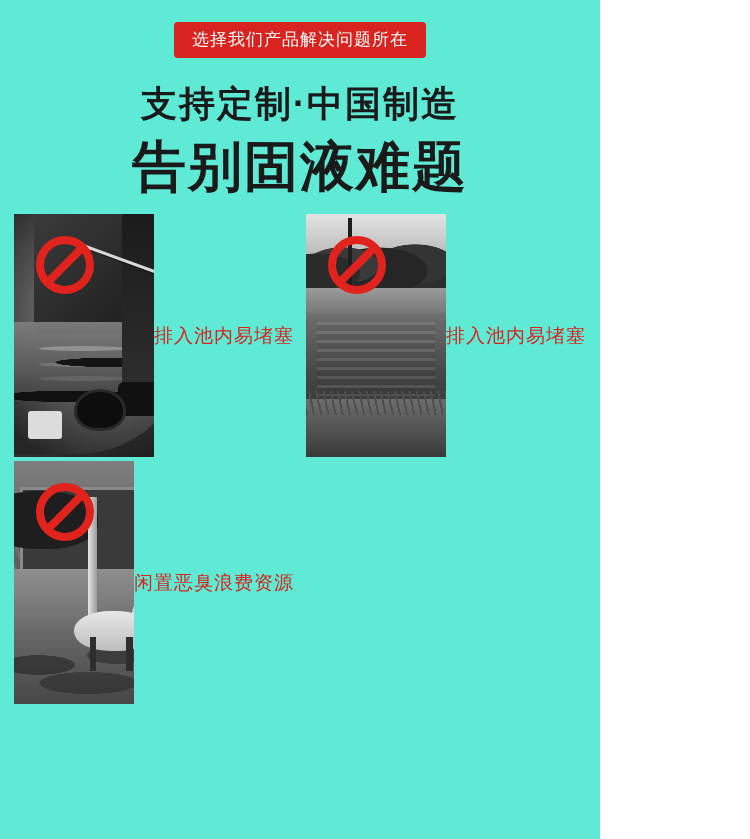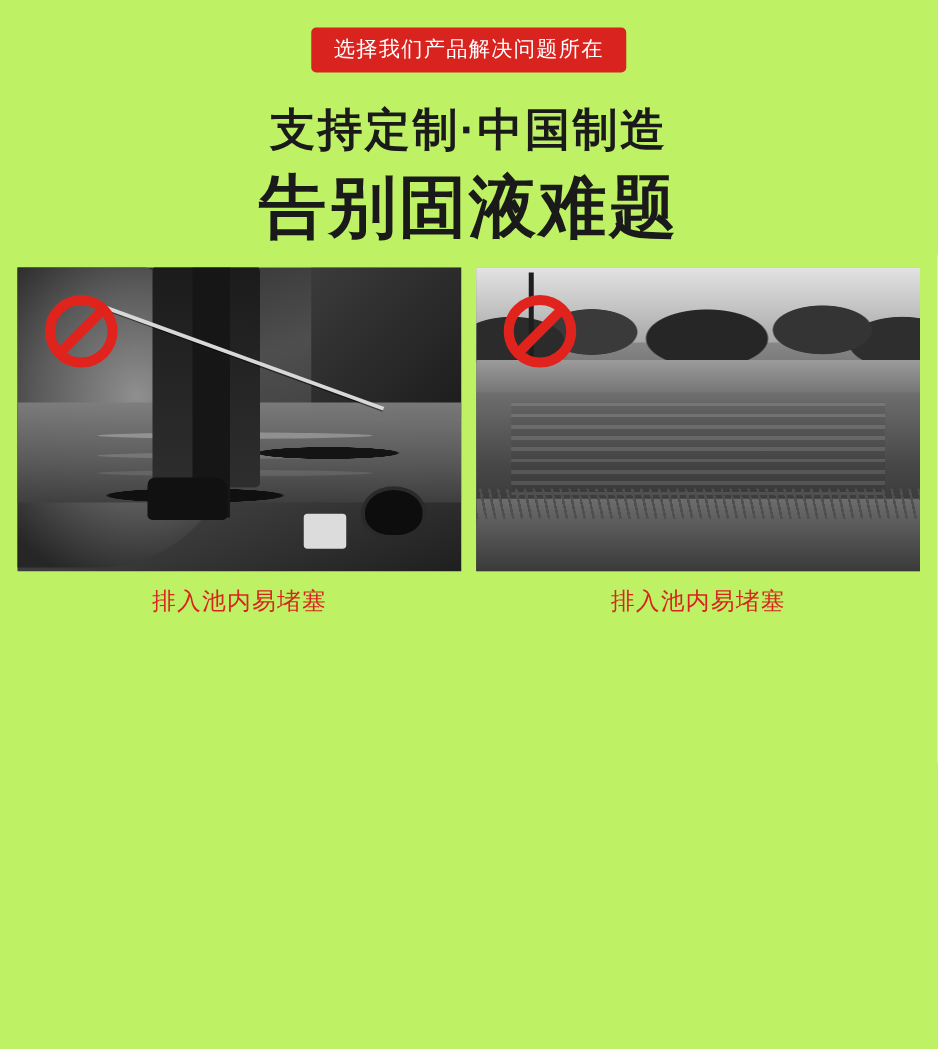--- a/index.html
+++ b/index.html
@@ -9,24 +9,24 @@
   }
   body {
     width: 750px;
     height: 839px;
     background: #ffffff;
     font-family: "Liberation Sans", sans-serif;
     overflow: hidden;
   }
 
   .page {
-    width: 750px;
+    width: 600px;
     height: 839px;
     position: relative;
-    background: #bef264;
+    background: #5eead4;
   }
 
   
   .header {
     padding-top: 22px;
     text-align: center;
   }
   .badge {
     display: inline-block;
     background: #d9231f;
@@ -63,21 +63,21 @@
   .grid {
     margin-top: 18px;
     padding: 0 14px;
     display: grid;
     grid-template-columns: 1fr 1fr;
     column-gap: 12px;
     row-gap: 4px;
   }
   .cell {
     display: flex;
-    flex-direction: column;
+    flex-direction: row;
     align-items: center;
   }
   .photo {
     position: relative;
     width: 100%;
     height: 243px;
     overflow: hidden;
     background: #6f6f6f;
   }
   .caption {
@@ -358,15 +358,32 @@
         <div class="pole"></div>
         <div class="bank"></div>
         <div class="water"></div>
         <div class="reflect"></div>
         <div class="grass"></div>
         <div class="no-sign"></div>
       </div>
       <div class="caption">排入池内易堵塞</div>
     </div>
 
+    <div class="cell">
+      <div class="photo p4">
+        <div class="bg"></div>
+        <div class="grass-r"></div>
+        <div class="shed"></div>
+        <div class="ground"></div>
+        <div class="mudspots"></div>
+        <div class="pig-big"></div>
+        <div class="post"></div>
+        <div class="pig-b"></div>
+        <div class="pig-a"></div>
+        <div class="pig-c"></div>
+        <div class="legs"></div>
+        <div class="no-sign"></div>
+      </div>
+      <div class="caption">闲置恶臭浪费资源</div>
+    </div>
 
   </div>
 </div>
 
 </body></html>

